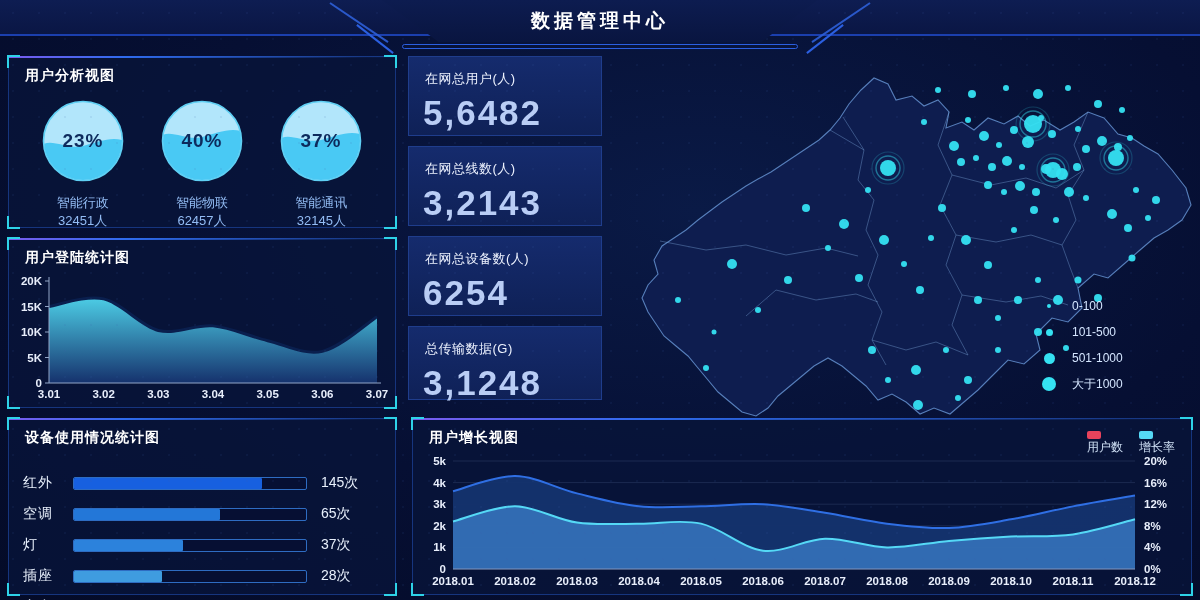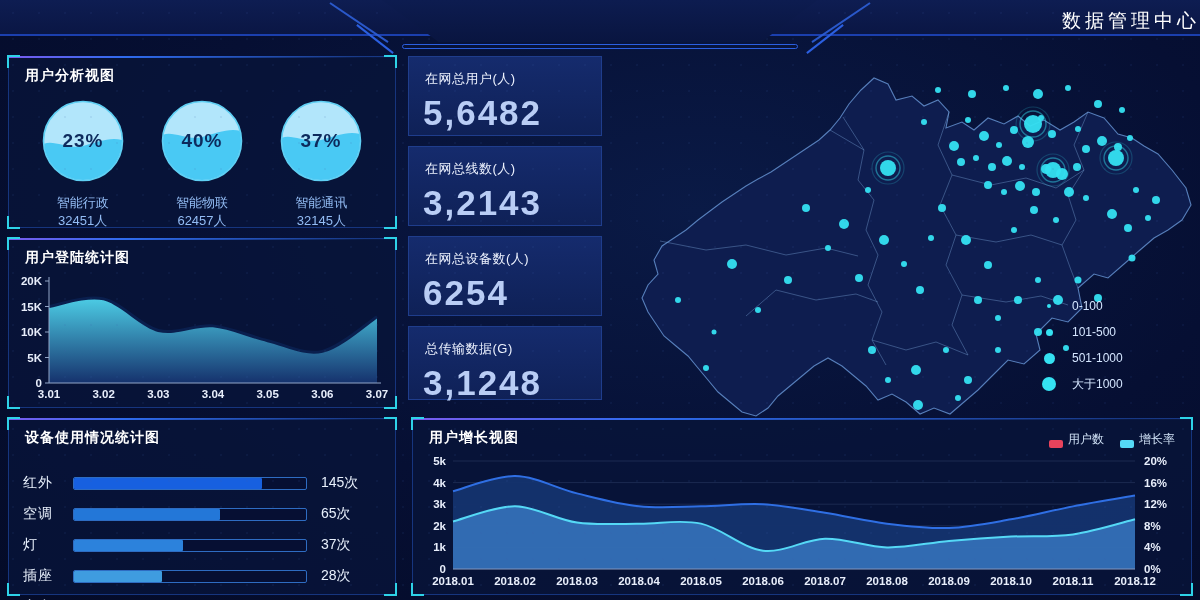--- a/index.html
+++ b/index.html
@@ -13,22 +13,22 @@
     content:""; position:absolute; inset:0; pointer-events:none;
     background-image:radial-gradient(rgba(60,95,170,.10) 1px, transparent 1px);
     background-size:26px 26px;
   }
   
   .header-band{ position:absolute; top:0; left:0; right:0; height:36px;
     background:linear-gradient(180deg,#0e1d52,#0a1644); border-bottom:2px solid #1b3fae; }
   .header-center{ position:absolute; top:0; left:50%; transform:translateX(-50%);
     width:436px; height:42px; background:linear-gradient(180deg,#0d1c50,#091540);
     clip-path:polygon(0 0,100% 0,87% 100%,13% 100%); z-index:2; }
-  .header-title{ position:absolute; top:8px; left:0; width:100%; text-align:right;
-    font-size:19px; font-weight:normal; letter-spacing:4px; z-index:3; }
+  .header-title{ position:absolute; top:8px; left:0; width:100%; text-align:center;
+    font-size:19px; font-weight:bold; letter-spacing:4px; z-index:3; }
   .header-line{ position:absolute; top:44px; left:50%; transform:translateX(-50%);
     width:396px; height:5px; border:1px solid #2b5fe0; border-radius:4px; z-index:2; }
   .header-diag{ position:absolute; top:38px; width:46px; height:2px; background:#2b5fe0; z-index:2;}
   .header-diag.l{ left:352px; transform:rotate(38deg); }
   .header-diag.r{ right:352px; transform:rotate(-38deg); }
   .header-edge{ position:absolute; top:2px; width:70px; height:2px; background:#2e5fd8; opacity:.9;}
   .header-edge.l{ left:330px; transform:rotate(34deg); transform-origin:left; }
   .header-edge.r{ right:330px; transform:rotate(-34deg); transform-origin:right; }
 
   
@@ -67,21 +67,21 @@
   .map-legend-row{ display:flex; align-items:center; height:20px; margin-bottom:6px; }
   .map-legend-dotbox{ width:18px; display:flex; justify-content:center; }
   .map-legend-dot{ border-radius:50%; }
   .map-legend-label{ margin-left:14px; font-size:12px; color:#d5e6ff; }
 
   
   svg text{ font-family:"Liberation Sans","DejaVu Sans",sans-serif; }
   .axb{ fill:#e8eefb; font-size:11.5px; font-weight:bold; }
   .g-legend{ position:absolute; right:16px; top:12px; display:flex; gap:16px;
     font-size:12px; color:#cfe0f5; align-items:center; z-index:3;}
-  .g-legend-item{ display:flex; align-items:flex-end; cursor:pointer; }
+  .g-legend-item{ display:flex; align-items:flex-start; cursor:pointer;flex-direction:column; }
   .sw{ display:inline-block; width:14px; height:8px; border-radius:2px; margin-right:5px; }
 </style>
 </head>
 <body>
 
 <div id="stage">
 
   <div class="header-band"></div>
   <div class="header-edge l"></div>
   <div class="header-edge r"></div>

